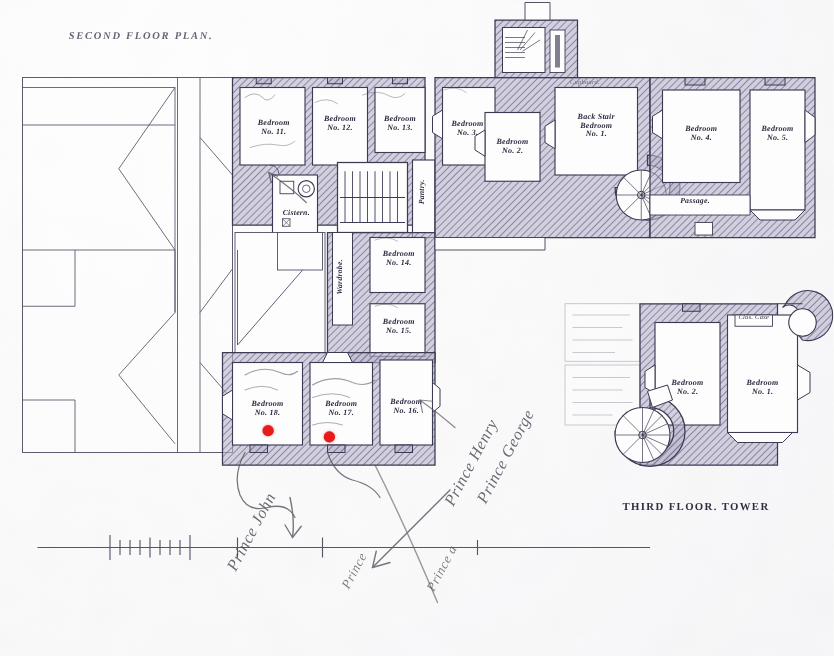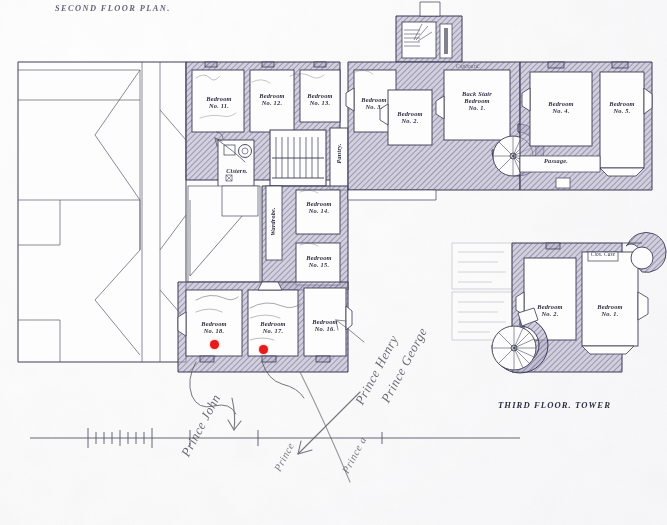--- a/index.html
+++ b/index.html
@@ -24,29 +24,29 @@
     text-align:center;
     line-height:1.12;
     letter-spacing:.2px;
     white-space:nowrap;
     text-shadow:0 0 1px rgba(255,255,255,.7);
   }
   .lbl.sm{font-size:6.2px;}
   .lbl.xs{font-size:5.2px;font-weight:400;}
   .lbl.rm{font-size:6.4px;}
   .title{
-    position:absolute;left:55px;top:4px;
+    position:absolute;left:55px;top:24px;
     font-size:8.4px;font-style:italic;font-weight:700;
     letter-spacing:1.4px;color:#3a3a52;
     font-family:"Liberation Serif",serif;
     opacity:.78;
   }
   .subtitle{
     position:absolute;left:498px;top:400px;
-    font-size:8.6px;font-style:italic;font-weight:700;
+    font-size:8.6px;font-weight:700;
     letter-spacing:1.1px;color:#2e2e46;
     font-family:"Liberation Serif",serif;
   }
   .vert{transform-origin:center;}
   .dot{
     position:absolute;width:9px;height:9px;border-radius:50%;
     background:#e81a1a;box-shadow:0 0 2px rgba(200,0,0,.5);
   }
   .pencil{
     position:absolute;

